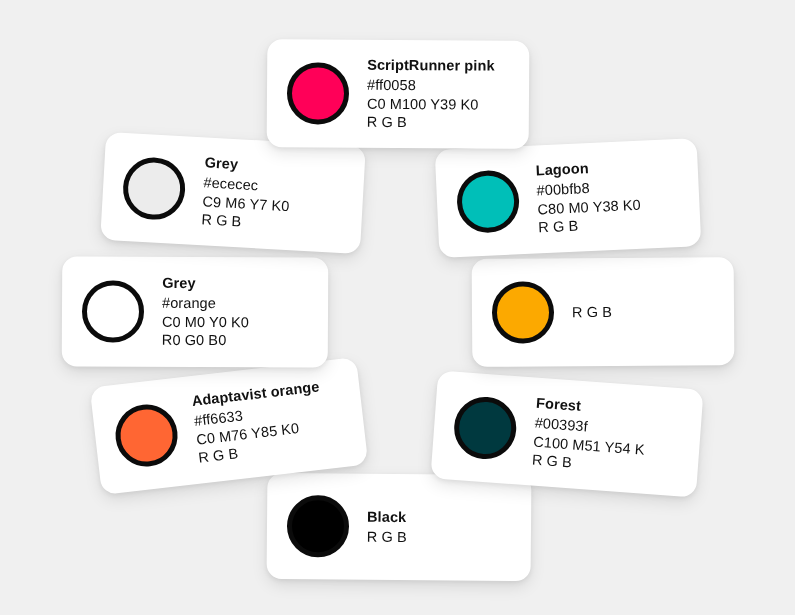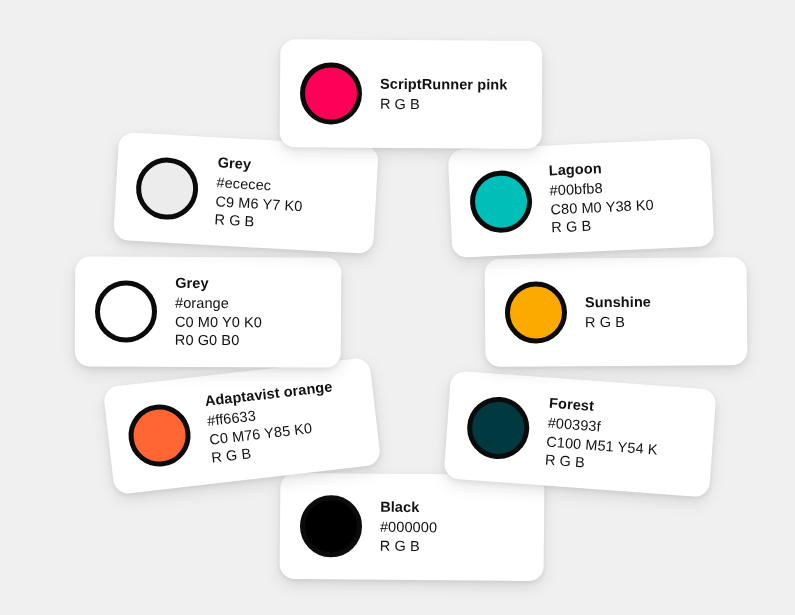--- a/index.html
+++ b/index.html
@@ -11,21 +11,20 @@
     height: 615px;
     background: #f0f0f0;
     font-family: "Liberation Sans", sans-serif;
     overflow: hidden;
     position: relative;
   }
 
   #palette-board {
     position: absolute;
     inset: 0;
-    margin-left: 13px;
   }
 
   .swatch-card {
     position: absolute;
     box-sizing: border-box;
     background: #ffffff;
     border-radius: 15px;
     box-shadow: 0 6px 16px rgba(0, 0, 0, 0.10),
                 0 2px 5px rgba(0, 0, 0, 0.07);
     display: flex;
@@ -75,20 +74,22 @@
 </style>
 </head>
 <body style="background: rgb(240, 240, 240);">
 
 <div id="palette-board">
 
   <div class="swatch-card card-scriptrunner-pink" style="background: rgb(255, 255, 255);">
     <div class="swatch-circle" style="background: rgb(255, 0, 88); width: 62px; height: 62px; border-color: rgb(11, 11, 11);"></div>
     <div class="swatch-info">
       <span class="swatch-name">ScriptRunner pink</span>
+      <span class="swatch-hex">#ff0058</span>
+      <span class="swatch-cmyk">C0 M100 Y39 K0</span>
       <span class="swatch-rgb">R G B</span>
     </div>
   </div>
 
   <div class="swatch-card card-grey" style="background: rgb(255, 255, 255);">
     <div class="swatch-circle" style="background: rgb(236, 236, 236); width: 62px; height: 62px; border-color: rgb(11, 11, 11);"></div>
     <div class="swatch-info">
       <span class="swatch-name">Grey</span>
       <span class="swatch-hex">#ececec</span>
       <span class="swatch-cmyk">C9 M6 Y7 K0</span>
@@ -112,21 +113,20 @@
       <span class="swatch-name">Grey</span>
       <span class="swatch-hex">#orange</span>
       <span class="swatch-cmyk">C0 M0 Y0 K0</span>
       <span class="swatch-rgb">R0 G0 B0</span>
     </div>
   </div>
 
   <div class="swatch-card card-sunshine" style="background: rgb(255, 255, 255);">
     <div class="swatch-circle" style="background: rgb(252, 169, 0); width: 62px; height: 62px; border-color: rgb(11, 11, 11);"></div>
     <div class="swatch-info">
-      <span class="swatch-name">Sunshine</span>
       <span class="swatch-rgb">R G B</span>
     </div>
   </div>
 
   <div class="swatch-card card-adaptavist-orange" style="background: rgb(255, 255, 255);">
     <div class="swatch-circle" style="background: rgb(255, 102, 51); width: 62px; height: 62px; border-color: rgb(11, 11, 11);"></div>
     <div class="swatch-info">
       <span class="swatch-name">Adaptavist orange</span>
       <span class="swatch-hex">#ff6633</span>
       <span class="swatch-cmyk">C0 M76 Y85 K0</span>
@@ -141,18 +141,17 @@
       <span class="swatch-hex">#00393f</span>
       <span class="swatch-cmyk">C100 M51 Y54 K</span>
       <span class="swatch-rgb">R G B</span>
     </div>
   </div>
 
   <div class="swatch-card card-black" style="background: rgb(255, 255, 255);">
     <div class="swatch-circle" style="background: rgb(0, 0, 0); width: 62px; height: 62px; border-color: rgb(11, 11, 11);"></div>
     <div class="swatch-info">
       <span class="swatch-name">Black</span>
-      <span class="swatch-hex">#000000</span>
       <span class="swatch-rgb">R G B</span>
     </div>
   </div>
 
 </div>
 
 </body></html>

